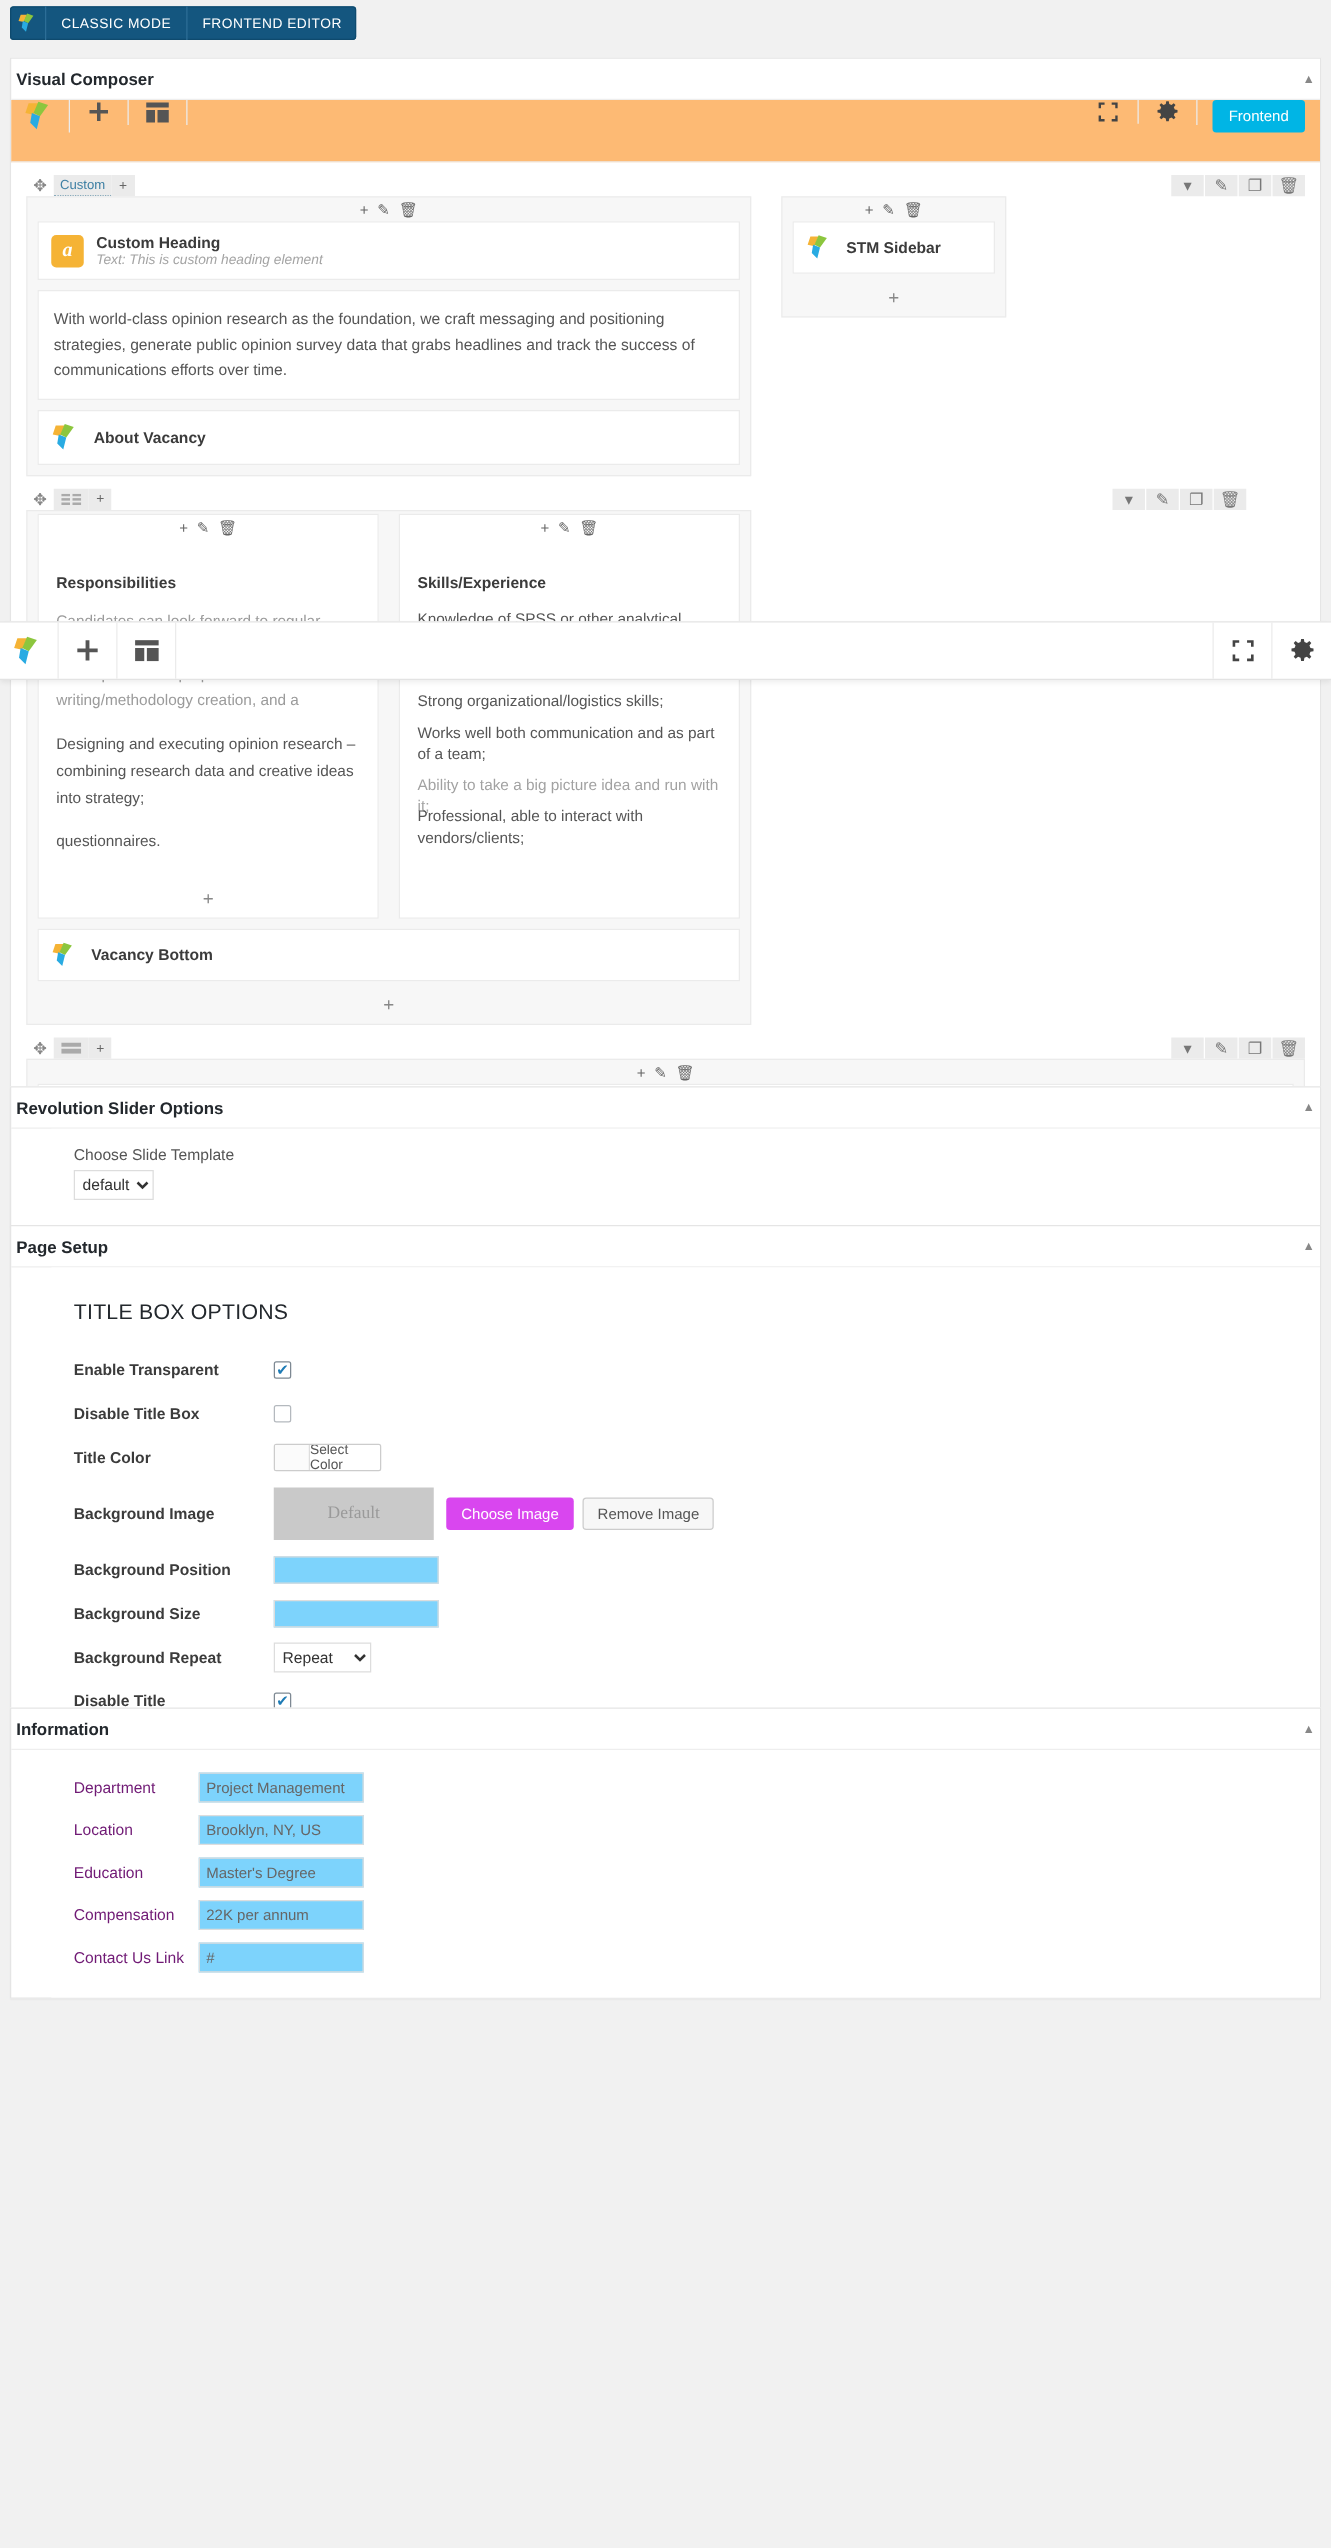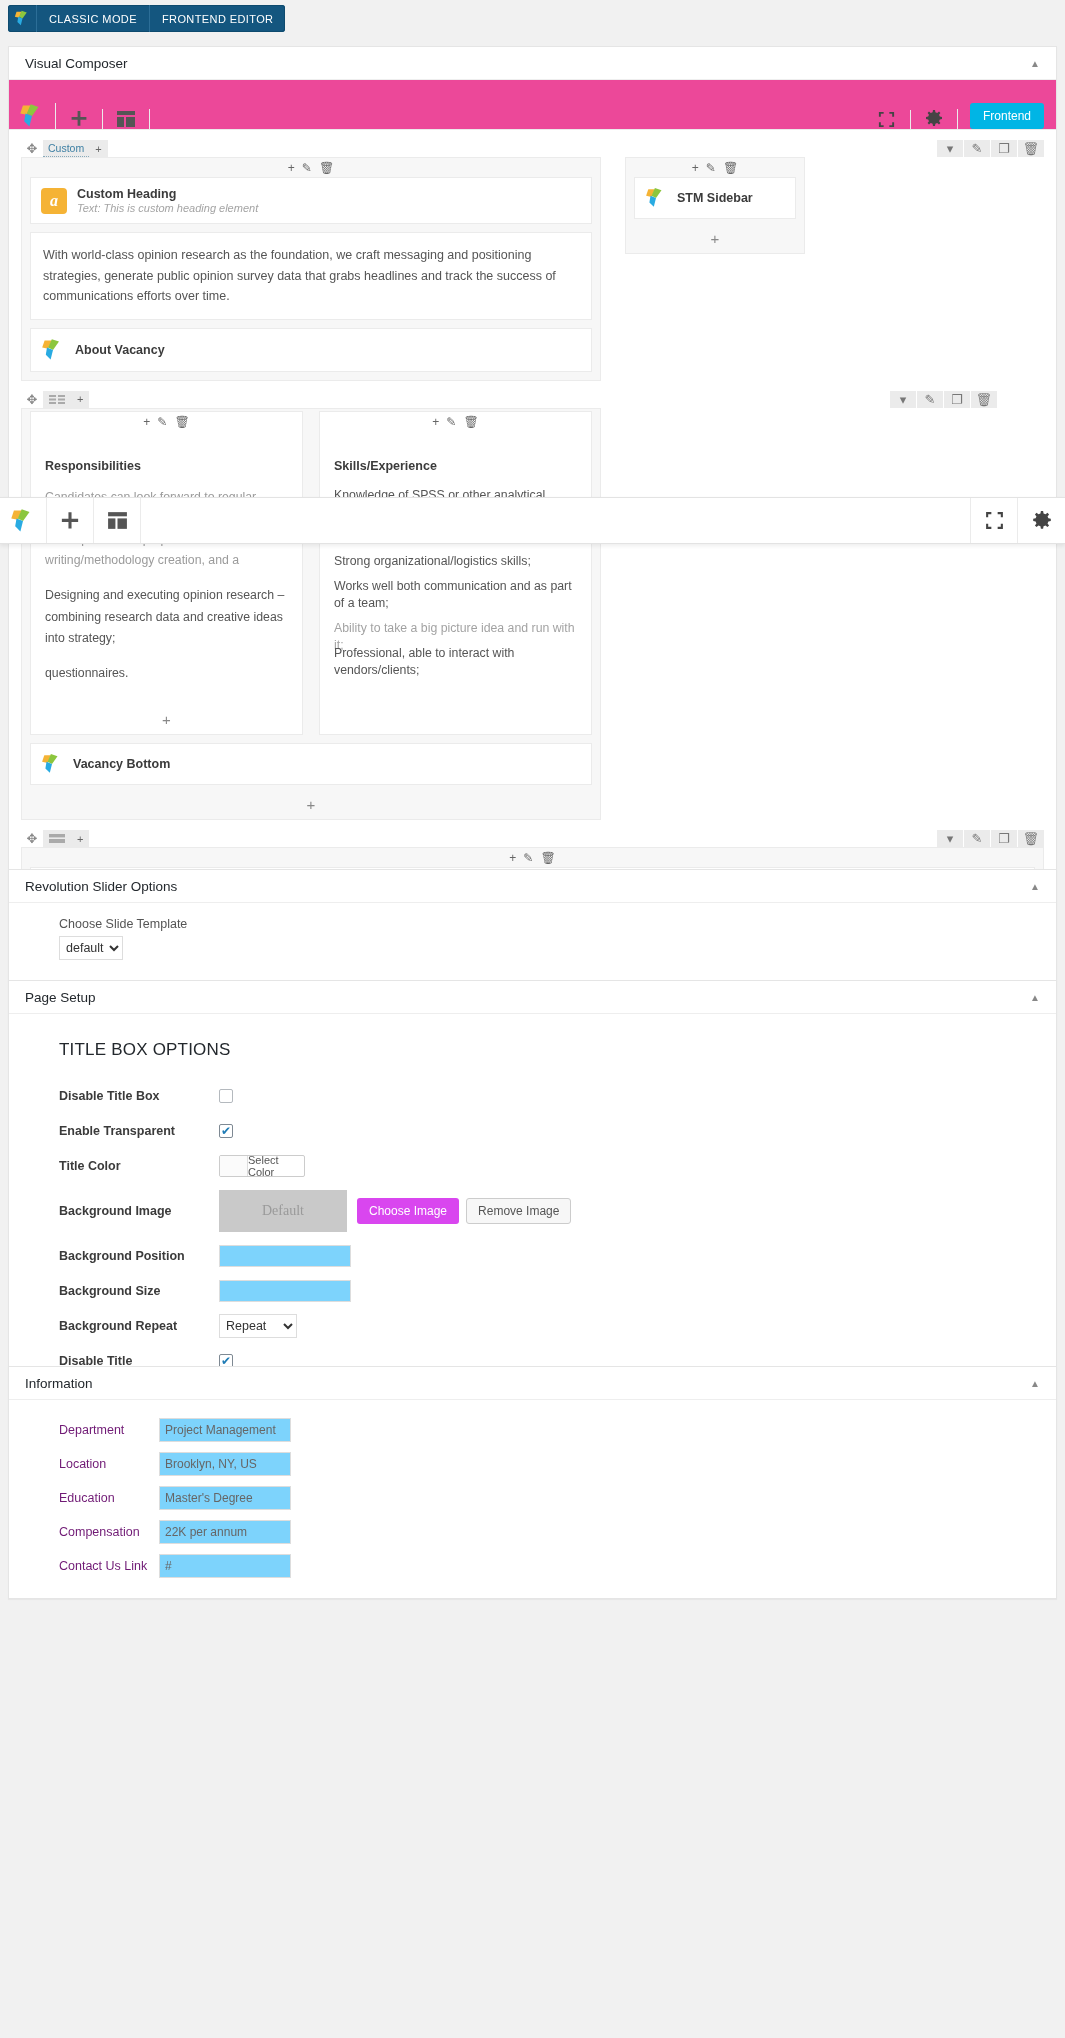--- a/index.html
+++ b/index.html
@@ -17,26 +17,26 @@
   
   .mode-bar { position:absolute; left:8px; top:5px; display:flex; align-items:stretch;
     background:#14567f; border-radius:3px; height:27px; box-shadow:0 0 0 1px #0e4a6e inset; }
   .mode-logo { width:28px; display:flex; align-items:center; justify-content:center; }
   .mode-btn { color:#fff; font-size:11px; letter-spacing:.4px; padding:0 12px;
     display:flex; align-items:center; border-left:1px solid #2c6e97; white-space:nowrap; }
 
   
   .metabox { position:absolute; left:8px; background:#fff; border:1px solid #e5e5e5;
     box-shadow:0 1px 1px rgba(0,0,0,.04); }
-  .mb-head { height:33px; display:flex; align-items:center; padding:0 16px;
-    border-bottom:1px solid #eee; font-weight:normal; color:#23282d; font-size:13.5px; }
+  .mb-head { height:33px; display:flex; align-items:center; padding:0 4px;
+    border-bottom:1px solid #eee; font-weight:bold; color:#23282d; font-size:13.5px; }
   .mb-head .toggle { margin-left:auto; color:#888; font-size:10px; }
 
   
-  .vc-toolbar { display:flex; align-items:flex-end; height:50px; border-bottom:1px solid #ebebeb; background:#ec4899;}
+  .vc-toolbar { display:flex; align-items:flex-start; height:50px; border-bottom:1px solid #ebebeb; background:#fdba74;}
   .vc-tb-cell { width:47px; display:flex; align-items:center; justify-content:center;
     border-right:1px solid #ebebeb; }
   .vc-tb-spacer { flex:1; border-right:1px solid #ebebeb; }
   .vc-tb-right { width:47px; display:flex; align-items:center; justify-content:center;
     border-right:1px solid #ebebeb; }
   .frontend-btn { background:#00b5e5; color:#fff; border-radius:3px; font-size:12px;
     padding:6px 13px; margin:0 12px; }
 
   
   .vc-canvas { padding:10px 12px 14px 12px; background:#fff; position:relative; }
@@ -398,27 +398,27 @@
 
 <div class="metabox" style="top:980px; width:1049px;">
   <div class="mb-head">
     <span>Page Setup</span>
     <span class="toggle">▲</span>
   </div>
   <div class="mb-body">
     <div class="h-title">TITLE BOX OPTIONS</div>
 
     <div class="frow">
+      <div class="flabel">Enable Transparent</div>
+      <span class="chk on"></span>
+    </div>
+
+    <div class="frow">
       <div class="flabel">Disable Title Box</div>
       <span class="chk"></span>
-    </div>
-
-    <div class="frow">
-      <div class="flabel">Enable Transparent</div>
-      <span class="chk on"></span>
     </div>
 
     <div class="frow">
       <div class="flabel">Title Color</div>
       <div class="colorpick">
         <div class="swatch"></div>
         <div class="cp-label">Select Color</div>
       </div>
     </div>
 

